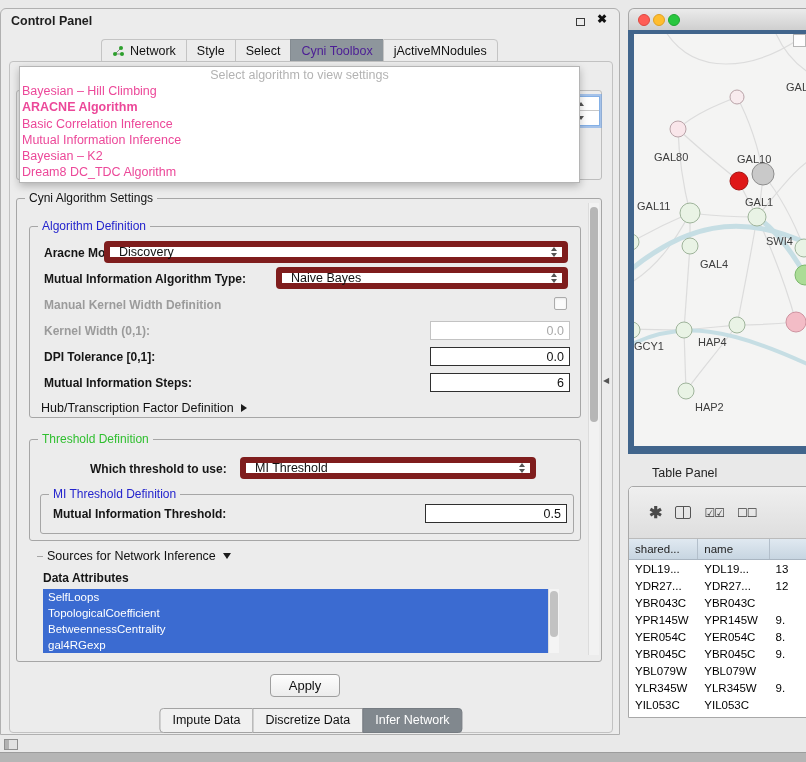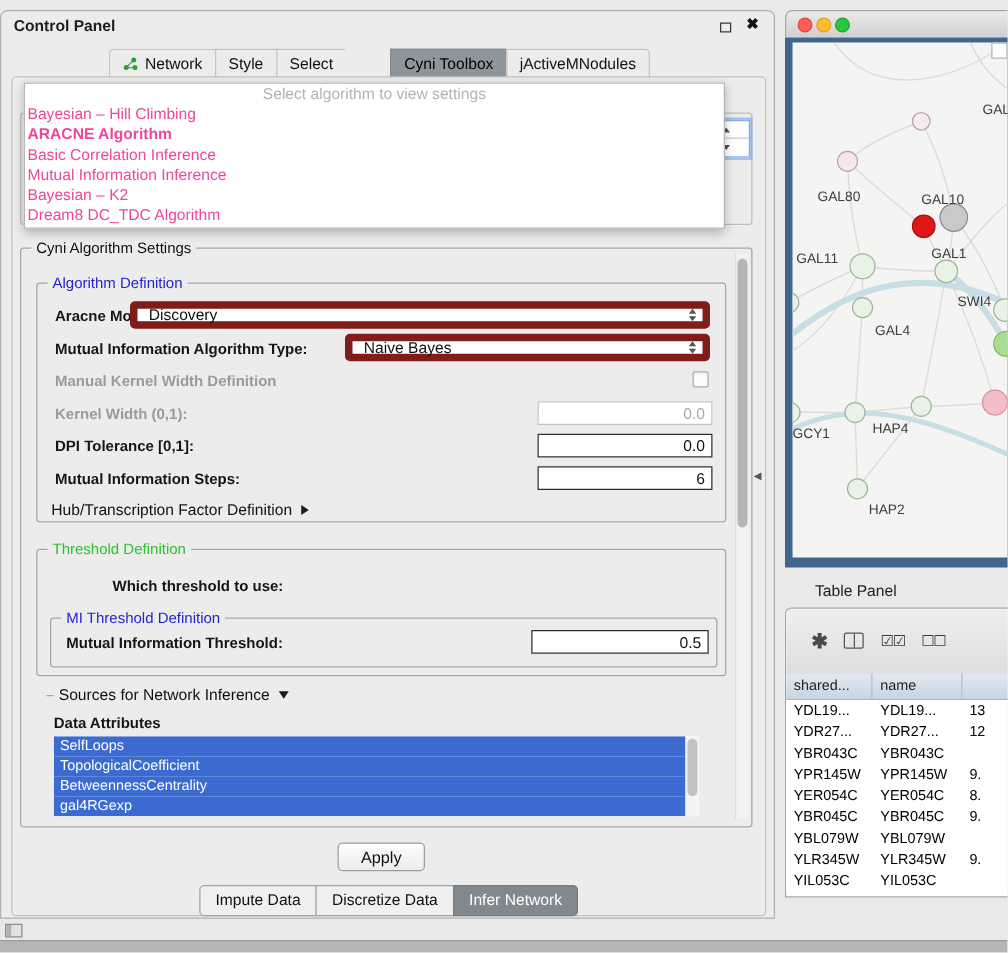--- a/index.html
+++ b/index.html
@@ -10,23 +10,23 @@
   
   .cp-window{position:absolute;left:0;top:8px;width:620px;height:727px;background:#ececec;
              border:1px solid #b0b0b0;border-radius:6px 6px 0 0;}
   .cp-title{position:absolute;left:10px;top:5px;font-size:12.5px;font-weight:bold;color:#1e1e1e;}
   .float-btn{position:absolute;right:34px;top:9px;width:9px;height:8px;border:1.5px solid #3a3a3a;background:transparent;}
   .close-btn{position:absolute;right:12px;top:3px;font-size:12px;font-weight:bold;color:#111;}
 
   .cp-tabs{position:absolute;left:86px;top:30px;display:flex;}
   .cp-tab{display:flex;align-items:center;gap:5px;padding:4px 10px 5px;font-size:12.5px;color:#111;
           background:#ececec;border:1px solid #c4c4c4;border-right:none;}
-  .cp-tab:first-child{border-radius:4px 0 0 4px;}
+  .cp-tab:first-child{border-radius:4px 0 0 4px;margin-left:14px;}
   .cp-tab:last-child{border-right:1px solid #c4c4c4;border-radius:0 4px 4px 0;}
-  .cp-tab.selected{background:var(--tab-gray,#8e969c);border-color:#848b91;color:#000000;margin-left:36px;}
+  .cp-tab.selected{background:var(--tab-gray,#8e969c);border-color:#848b91;color:#4c1d95;}
 
   .cp-main{position:absolute;left:8px;top:52px;width:604px;height:672px;border:1px solid #c2c2c2;
            border-radius:4px;background:#ececec;}
 
   
   .hidden-group{position:absolute;left:6px;top:28px;width:586px;height:90px;border:1px solid #bdbdbd;border-radius:3px;z-index:4;}
   .hidden-spinner{position:absolute;left:552px;top:34px;width:38px;height:30px;background:#fff;
                   border:1px solid #84b0e6;box-shadow:0 0 0 2px rgba(108,160,232,.55);z-index:5;}
   .hidden-spinner .half{height:50%;display:flex;align-items:center;justify-content:center;}
   .hidden-spinner .half:first-child{border-bottom:1px solid #c8c8c8;}
@@ -216,20 +216,27 @@
 
       <div class="toggle-row" style="left:24px;top:202px">
         <span>Hub/Transcription Factor Definition</span>
         <span class="tri-right-b"></span>
       </div>
 
       <div class="sub-group thr-group">
         <span class="group-title green">Threshold Definition</span>
 
         <span class="f-label" style="left:60px;top:22px">Which threshold to use:</span>
+        <div class="combo" style="left:210px;top:17px;width:296px">
+          <span>MI Threshold</span>
+          <span class="arrows">
+              <span class="tri-up"></span>
+              <span class="tri-down"></span>
+            </span>
+        </div>
 
         <div class="mi-group">
           <span class="group-title blue">MI Threshold Definition</span>
           <span class="f-label" style="left:12px;top:12px">Mutual Information Threshold:</span>
           <input class="field" style="left: 384px; top: 9px; width: 142px;" value="0.5">
         </div>
       </div>
 
       <div class="toggle-row titled" style="left:20px;top:350px">
         <span>Sources for Network Inference</span>

